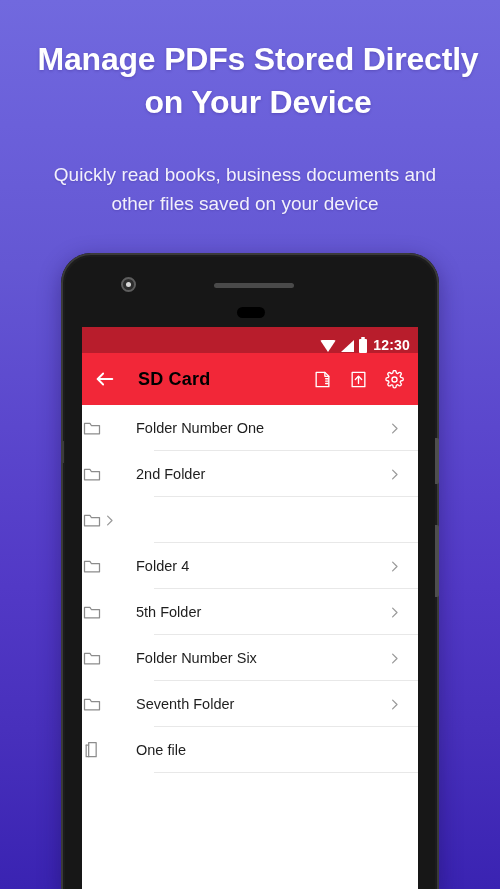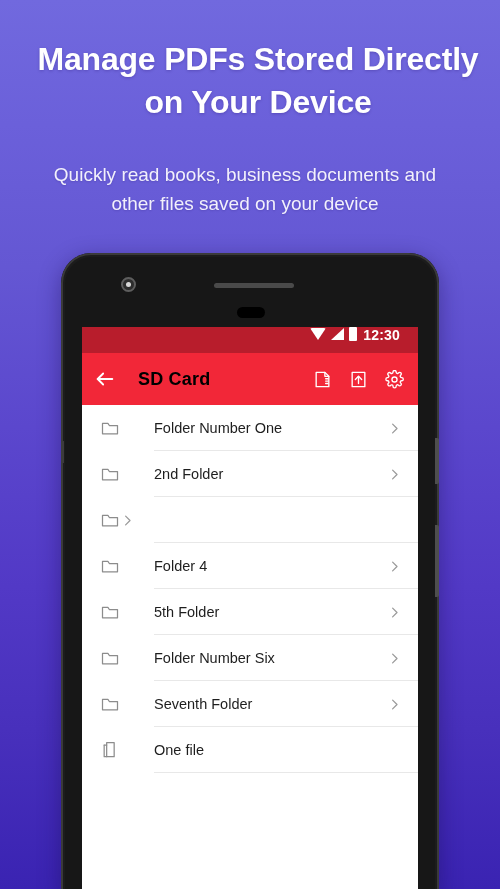--- a/index.html
+++ b/index.html
@@ -165,23 +165,23 @@
     height: 566px;
     background: #FFFFFF;
     overflow: hidden;
   }
 
   .statusbar {
     position: relative;
     height: 26px;
     background: #B81D2C;
     display: flex;
-    align-items: flex-start;
+    align-items: flex-end;
     justify-content: flex-end;
-    padding-right: 18px;
+    padding-right: 8px;
     box-sizing: border-box;
   }
   .sb-icons {
     display: flex;
     align-items: center;
     gap: 5px;
   }
   .ico-wifi {
     width: 0; height: 0;
     border-left: 8px solid transparent;
@@ -259,21 +259,20 @@
   .list {
     background: #FFFFFF;
     height: 488px;
     overflow: hidden;
   }
   .row {
     position: relative;
     height: 46px;
     display: flex;
     align-items: center;
-    padding-left: 18px;
     box-sizing: border-box;
     cursor: pointer;
   }
   .row-icon {
     width: 20px;
     height: 20px;
     flex: 0 0 auto;
     display: block;
   }
   .row-label {

